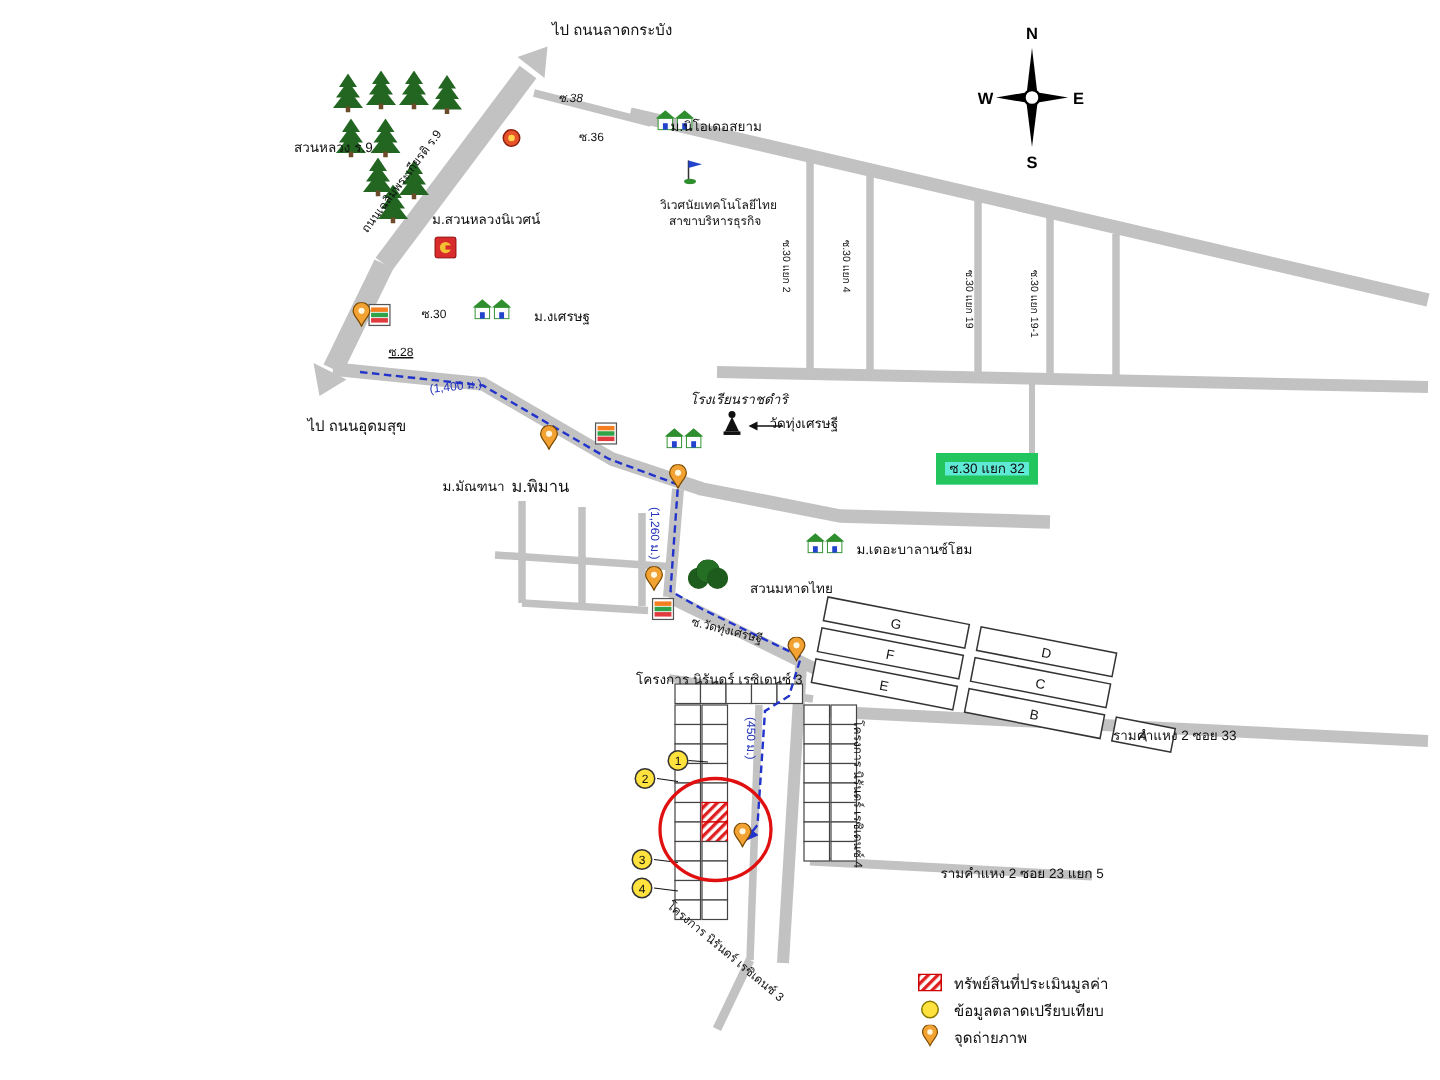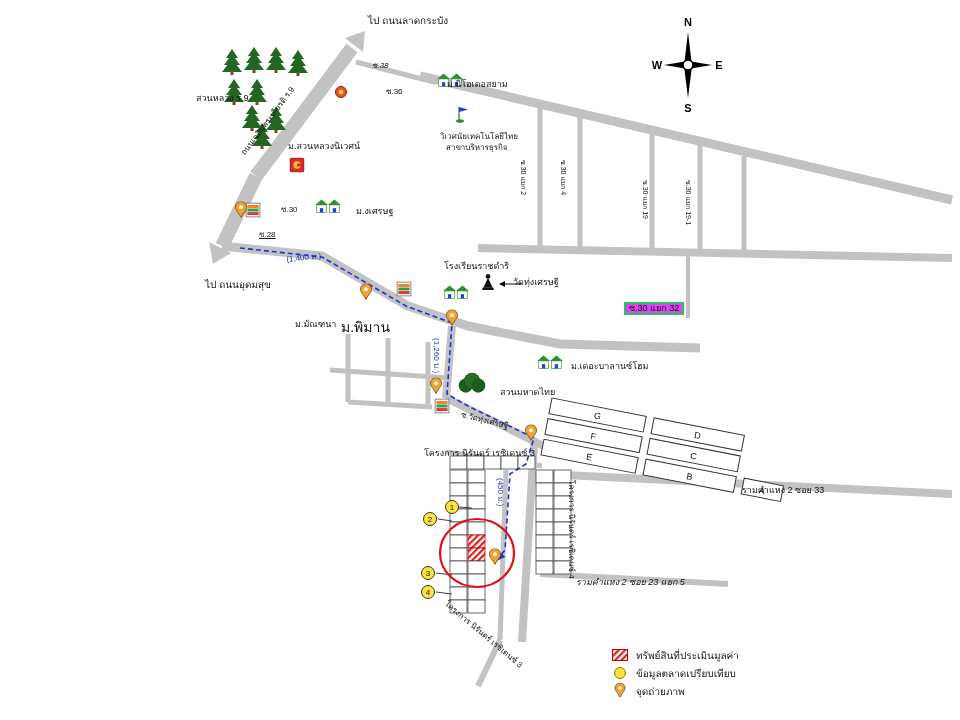--- a/index.html
+++ b/index.html
@@ -1,20 +1,20 @@
 <!DOCTYPE html>
 <html><head>
 <meta charset="utf-8">
 <style>
   html,body{margin:0;padding:0;background:#fff;font-family:"Liberation Sans",sans-serif;}
   #stage{position:relative;width:960px;height:720px;background:#ffffff;overflow:hidden;}
   #base{position:absolute;left:0;top:0;}
   #labels{position:absolute;left:0;top:0;width:760px;height:720px;pointer-events:none;}
   .map-label{position:absolute;white-space:nowrap;color:#111;line-height:1.05;transform-origin:left top;}
-  .map-label.box{border:2px solid #22c55e;background:#d946ef;padding:0 3px;text-align:center;}
+  .map-label.box{border:6px solid #22c55e;background:#5eead4;padding:0 3px;text-align:center;}
   #legend{position:absolute;left:612px;top:646px;}
   .legend-row{display:flex;align-items:center;height:18px;}
   .legend-sym{width:20px;display:flex;justify-content:flex-start;align-items:center;}
   .legend-text{font-size:10px;color:#111;margin-left:4px;}
   #compass{position:absolute;left:650px;top:14px;}
   #compass text{font-size:11px;font-weight:bold;fill:#000;}
 </style>
 </head>
 <body>
 
@@ -224,49 +224,49 @@
         <text x="428" y="576" text-anchor="middle" font-size="8" fill="#111">3</text>
         <circle cx="428" cy="592" r="6.5" fill="#ffe23d" stroke="#333" stroke-width="1"></circle>
         <text x="428" y="595" text-anchor="middle" font-size="8" fill="#111">4</text>
       </g>
   </svg>
 
   <div id="labels">
       <div class="map-label" style="left: 368px; top: 16px; font-size: 10px;">ไป ถนนลาดกระบัง</div>
       <div class="map-label" style="left: 372px; top: 62px; font-size: 8px; font-style: italic;">ซ.38</div>
       <div class="map-label" style="left: 386px; top: 88px; font-size: 8px;">ซ.36</div>
-      <div class="map-label" style="left: 447px; top: 80px; font-size: 9px; font-family: Liberation Serif, serif;">ม.นิโอเดอสยาม</div>
+      <div class="map-label" style="left: 447px; top: 80px; font-size: 9px;">ม.นิโอเดอสยาม</div>
       <div class="map-label" style="left: 196px; top: 94px; font-size: 9px;">สวนหลวง ร.9</div>
       <div class="map-label" style="left: 240px; top: 152px; font-size: 8px; transform: rotate(-53deg);">ถนนเฉลิมพระเกียรติ ร.9</div>
       <div class="map-label" style="left: 288px; top: 142px; font-size: 9px;">ม.สวนหลวงนิเวศน์</div>
       <div class="map-label" style="left: 440px; top: 133px; font-size: 8px;">วิเวศนัยเทคโนโลยีไทย</div>
       <div class="map-label" style="left: 446px; top: 144px; font-size: 8px;">สาขาบริหารธุรกิจ</div>
       <div class="map-label" style="left: 527px; top: 160px; font-size: 7px; transform: rotate(90deg);">ซ.30 แยก 2</div>
       <div class="map-label" style="left: 567px; top: 160px; font-size: 7px; transform: rotate(90deg);">ซ.30 แยก 4</div>
       <div class="map-label" style="left: 649px; top: 180px; font-size: 7px; transform: rotate(90deg);">ซ.30 แยก 19</div>
       <div class="map-label" style="left: 692px; top: 180px; font-size: 7px; transform: rotate(90deg);">ซ.30 แยก 19-1</div>
       <div class="map-label" style="left: 356px; top: 207px; font-size: 9px;">ม.งเศรษฐ</div>
       <div class="map-label" style="left: 281px; top: 206px; font-size: 8px;">ซ.30</div>
       <div class="map-label" style="left: 259px; top: 231px; font-size: 8px; text-decoration: underline;">ซ.28</div>
       <div class="map-label" style="left: 286px; top: 256px; font-size: 8px; color: rgb(34, 51, 187); transform: rotate(-6deg);">(1,400 ม.)</div>
       <div class="map-label" style="left: 205px; top: 280px; font-size: 10px;">ไป ถนนอุดมสุข</div>
-      <div class="map-label" style="left: 444px; top: 262px; font-size: 9px;">โรงเรียนราชดำริ</div>
+      <div class="map-label" style="left: 460px; top: 262px; font-size: 9px; font-style: italic;">โรงเรียนราชดำริ</div>
       <div class="map-label" style="left: 513px; top: 278px; font-size: 9px;">วัดทุ่งเศรษฐี</div>
       <div class="map-label box" style="left: 624px; top: 302px; font-size: 9px;">ซ.30 แยก 32</div>
       <div class="map-label" style="left: 295px; top: 320px; font-size: 9px; text-align: right;">ม.มัณฑนา</div>
-      <div class="map-label" style="left: 341px; top: 320px; font-size: 14px; text-align: center;">ม.พิมาน</div>
+      <div class="map-label" style="left: 341px; top: 320px; font-size: 11px; text-align: center;">ม.พิมาน</div>
       <div class="map-label" style="left: 440px; top: 338px; font-size: 8px; color: rgb(34, 51, 187); transform: rotate(90deg);">(1,260 ม.)</div>
-      <div class="map-label" style="left: 571px; top: 362px; font-size: 9px;">ม.เดอะบาลานซ์โฮม</div>
+      <div class="map-label" style="left: 571px; top: 362px; font-size: 9px; font-family: Liberation Serif, serif;">ม.เดอะบาลานซ์โฮม</div>
       <div class="map-label" style="left: 500px; top: 388px; font-size: 9px;">สวนมหาดไทย</div>
       <div class="map-label" style="left: 462px; top: 411px; font-size: 8px; transform: rotate(14deg);">ซ.วัดทุ่งเศรษฐี</div>
       <div class="map-label" style="left: 424px; top: 449px; font-size: 9px;">โครงการ นิรันดร์ เรซิเดนซ์ 3</div>
       <div class="map-label" style="left: 504px; top: 478px; font-size: 8px; color: rgb(34, 51, 187); transform: rotate(90deg);">(450 ม.)</div>
       <div class="map-label" style="left: 742px; top: 486px; font-size: 9px;">รามคำแหง 2 ซอย 33</div>
       <div class="map-label" style="left: 575px; top: 480px; font-size: 8px; transform: rotate(90deg);">โครงการ นิรันดร์ เรซิเดนซ์ 4</div>
-      <div class="map-label" style="left: 576px; top: 578px; font-size: 9px; font-style: italic;">รามคำแหง 2 ซอย 23 แยก 5</div>
+      <div class="map-label" style="left: 627px; top: 578px; font-size: 9px;">รามคำแหง 2 ซอย 23 แยก 5</div>
       <div class="map-label" style="left: 448px; top: 600px; font-size: 8px; transform: rotate(40deg);">โครงการ นิรันดร์ เรซิเดนซ์ 3</div>
     </div>
 
   <div id="legend">
     <div class="legend-row">
       <span class="legend-sym">
         <svg width="16" height="12">
             <rect x="0.5" y="0.5" width="15" height="11" fill="url(#hatch)" stroke="#cc0000"></rect>
           </svg>
       </span>

